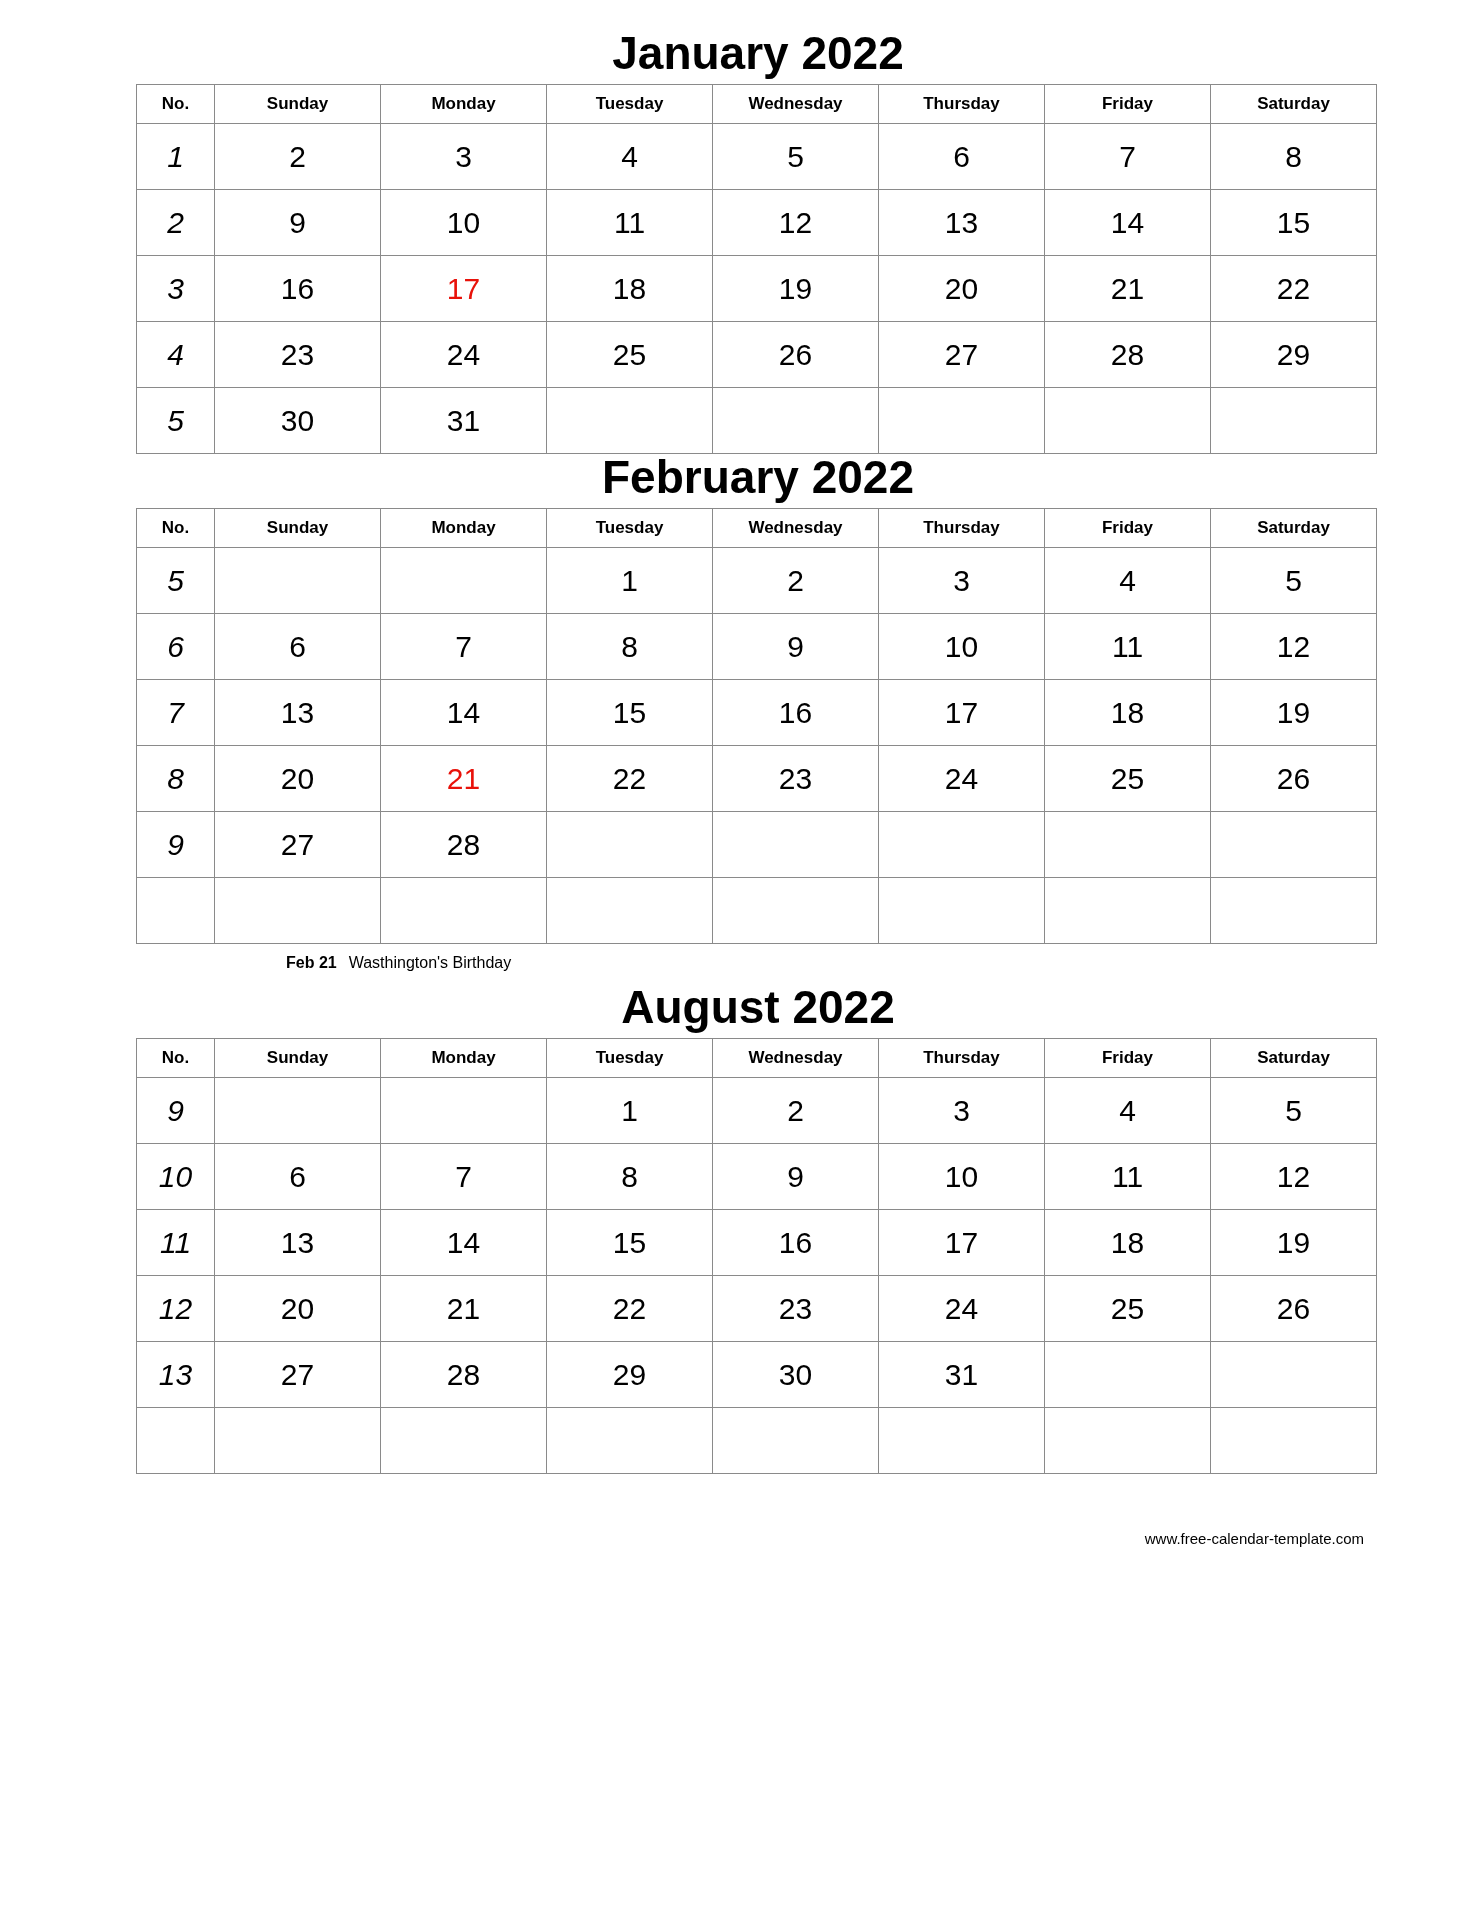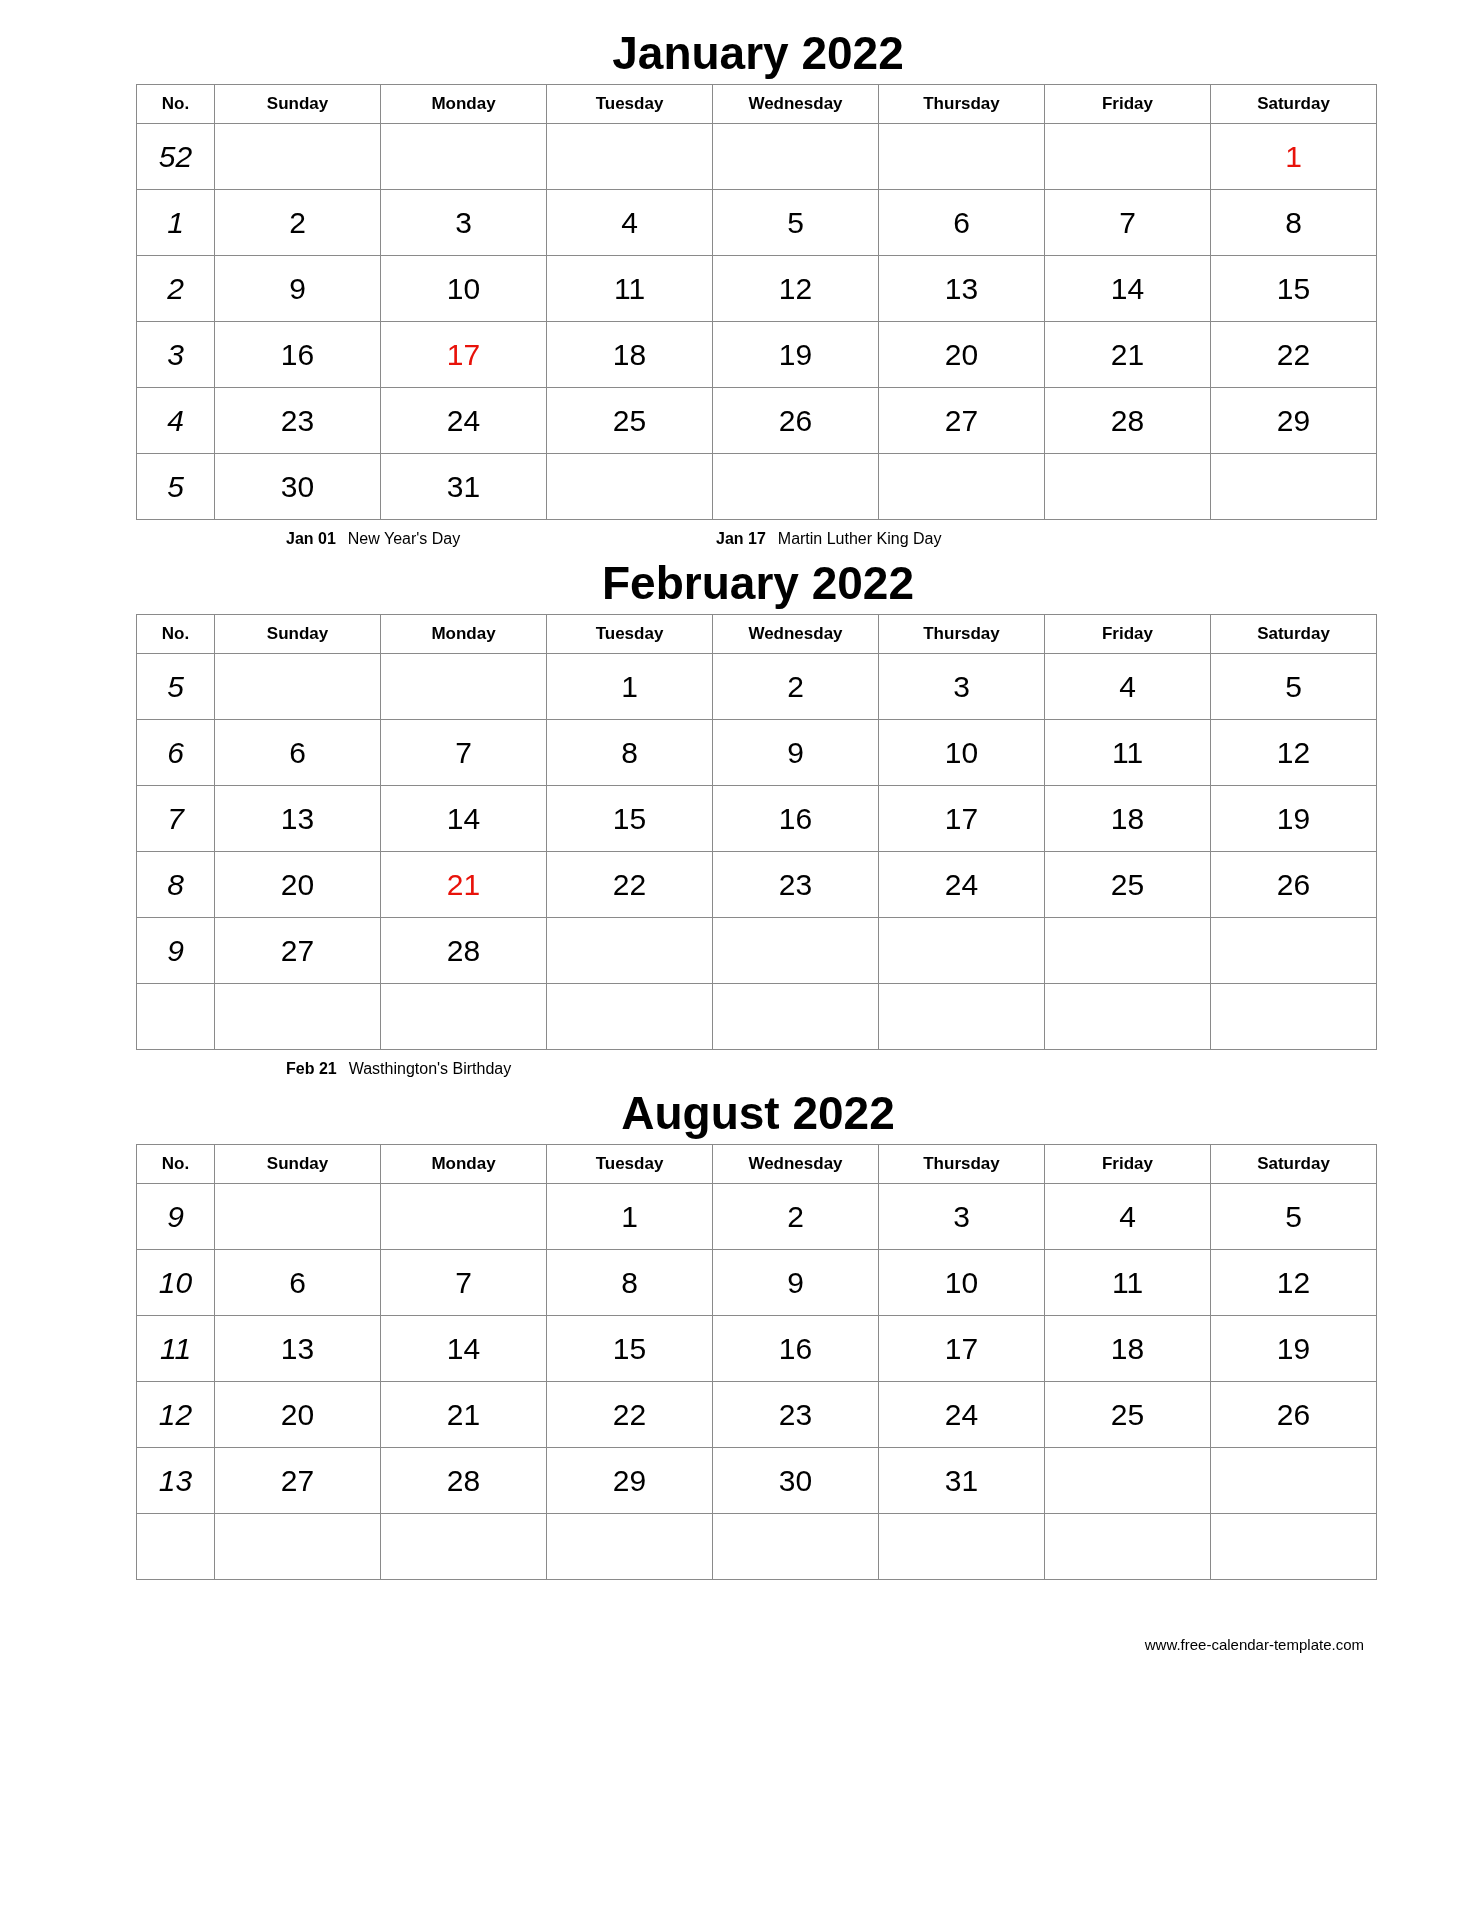--- a/index.html
+++ b/index.html
@@ -133,30 +133,20 @@
                 <th>Monday</th>
                 <th>Tuesday</th>
                 <th>Wednesday</th>
                 <th>Thursday</th>
                 <th>Friday</th>
                 <th>Saturday</th>
               </tr>
             </thead>
             <tbody>
               <tr>
-                <td class="wk">52</td>
-                <td></td>
-                <td></td>
-                <td></td>
-                <td></td>
-                <td></td>
-                <td></td>
-                <td class="holiday" style="color: rgb(232, 18, 10);">1</td>
-              </tr>
-              <tr>
                 <td class="wk">1</td>
                 <td>2</td>
                 <td>3</td>
                 <td>4</td>
                 <td>5</td>
                 <td>6</td>
                 <td>7</td>
                 <td>8</td>
               </tr>
               <tr>
@@ -194,24 +184,20 @@
                 <td>30</td>
                 <td>31</td>
                 <td></td>
                 <td></td>
                 <td></td>
                 <td></td>
                 <td></td>
               </tr>
             </tbody>
           </table>
-        </div>
-        <div class="notes">
-          <div class="note note-pos-1"><span class="note-date">Jan 01</span><span class="note-text">New Year's Day</span></div>
-          <div class="note note-pos-2"><span class="note-date">Jan 17</span><span class="note-text">Martin Luther King Day</span></div>
         </div>
       </div>
       <div class="month-block">
         <div class="month-title">February 2022</div>
         <div class="gap-sm"></div>
         <div class="cal-wrap">
           <table class="cal">
             <colgroup>
               <col class="no-col">
               <col class="day-col">

